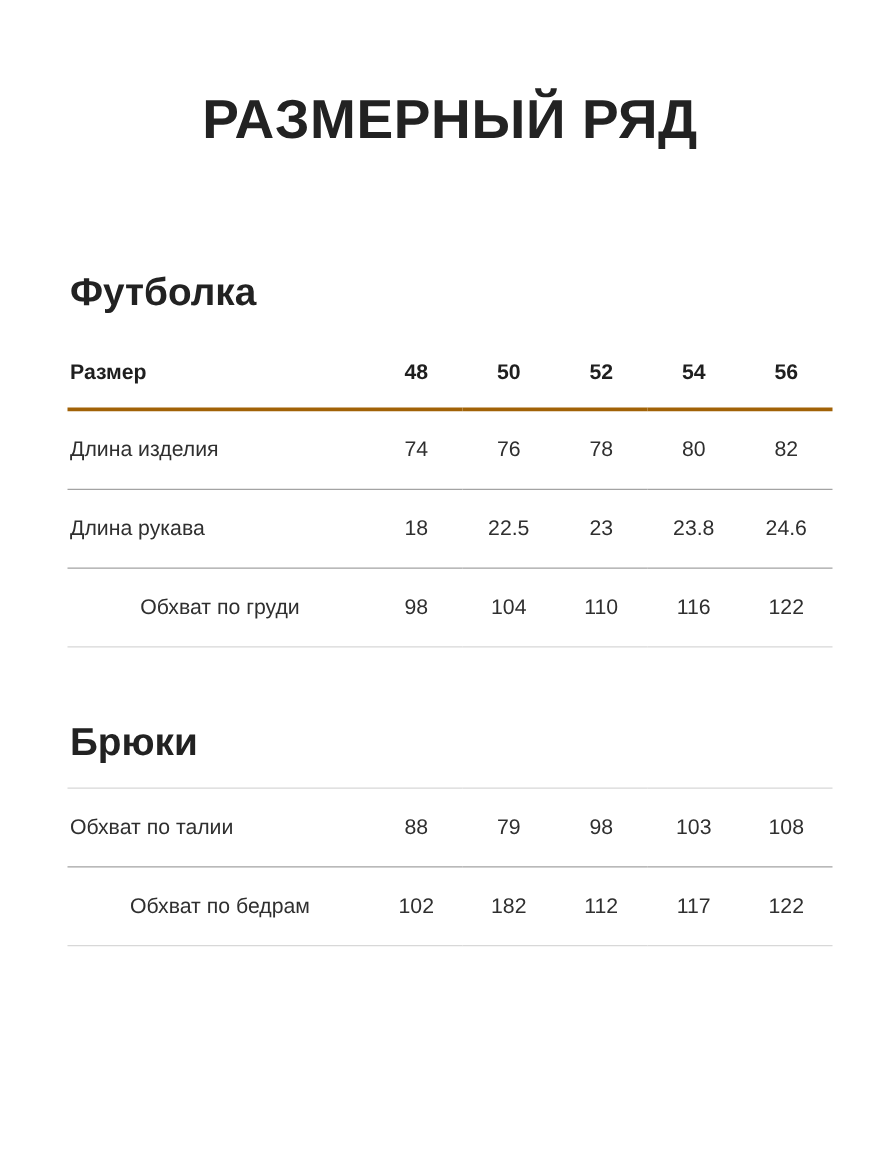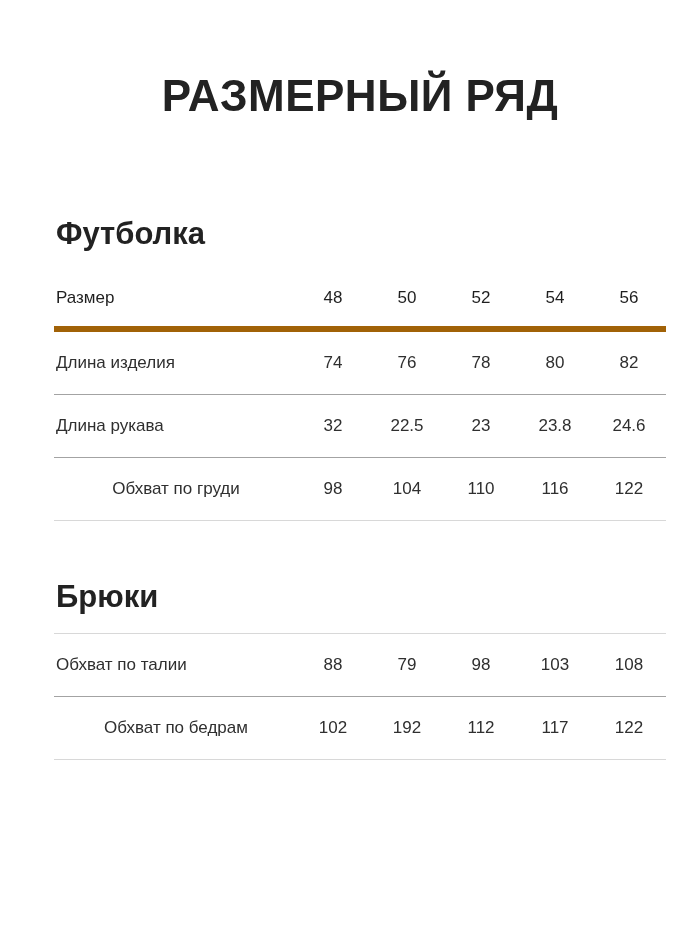--- a/index.html
+++ b/index.html
@@ -66,23 +66,23 @@
     padding: 0;
     border-bottom: 1px solid #a3a3a3;
     height: 62px;
     vertical-align: middle;
     font-size: 17px;
     font-weight: 400;
     color: #2f2f2f;
   }
 
   table.size-table thead th {
-    font-weight: 400;
+    font-weight: 700;
     color: #1f1f1f;
-    border-bottom: 6px solid #a16207;
+    border-bottom: 3px solid #a16207;
     height: 56px;
   }
 
   table.size-table thead tr th:first-child,
   table.size-table tbody tr td:first-child {
     text-align: left;
     padding-left: 2px;
     width: 240px;
   }
 
@@ -129,21 +129,21 @@
         <tr>
           <td class="row-label">Длина изделия</td>
           <td class="num">74</td>
           <td class="num">76</td>
           <td class="num">78</td>
           <td class="num">80</td>
           <td class="num">82</td>
         </tr>
         <tr>
           <td class="row-label">Длина рукава</td>
-          <td class="num">32</td>
+          <td class="num">18</td>
           <td class="num">22.5</td>
           <td class="num">23</td>
           <td class="num">23.8</td>
           <td class="num">24.6</td>
         </tr>
         <tr>
           <td class="row-label">Обхват по груди</td>
           <td class="num">98</td>
           <td class="num">104</td>
           <td class="num">110</td>
@@ -163,21 +163,21 @@
           <td class="row-label">Обхват по талии</td>
           <td class="num">88</td>
           <td class="num">79</td>
           <td class="num">98</td>
           <td class="num">103</td>
           <td class="num">108</td>
         </tr>
         <tr>
           <td class="row-label">Обхват по бедрам</td>
           <td class="num">102</td>
-          <td class="num">192</td>
+          <td class="num">182</td>
           <td class="num">112</td>
           <td class="num">117</td>
           <td class="num">122</td>
         </tr>
       </tbody>
     </table>
   </div>
 
 </div>
 

